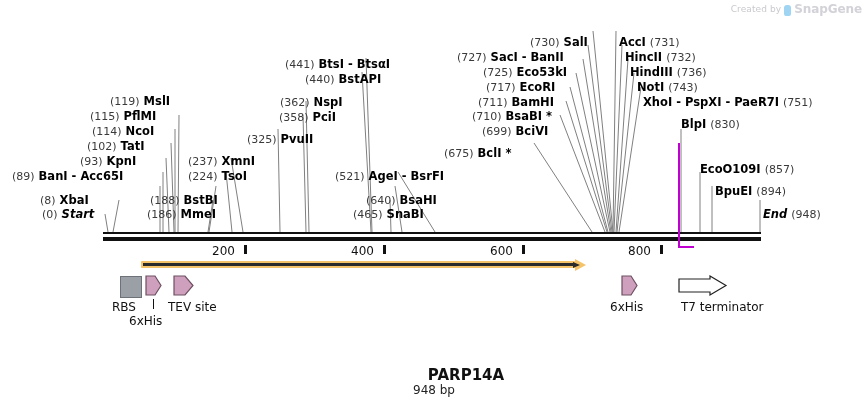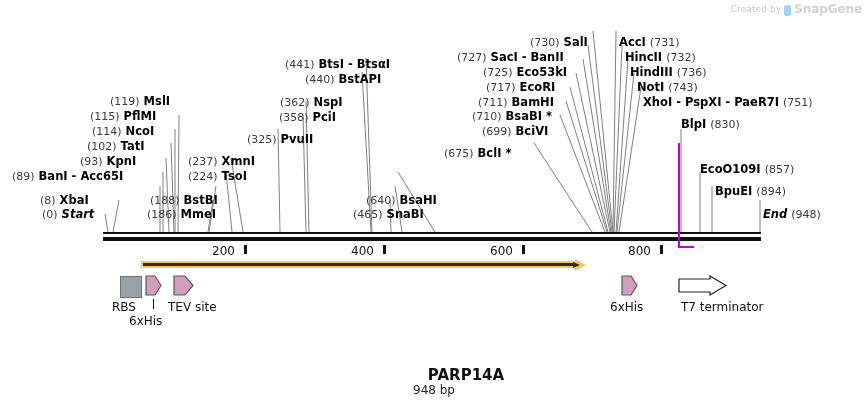--- a/index.html
+++ b/index.html
@@ -232,20 +232,24 @@
   </div>
 
   <div class="lbl" style="left:353px; top:208px;">
     <span class="pos">(465)</span>
     <span class="nm">SnaBI</span>
   </div>
   <div class="lbl" style="left:366px; top:194px;">
     <span class="pos">(640)</span>
     <span class="nm">BsaHI</span>
   </div>
+  <div class="lbl" style="left:335px; top:170px;">
+    <span class="pos">(521)</span>
+    <span class="nm">AgeI  -  BsrFI</span>
+  </div>
 
   <div class="lbl" style="left:444px; top:147px;">
     <span class="pos">(675)</span>
     <span class="nm">BclI *</span>
   </div>
   <div class="lbl" style="left:482px; top:125px;">
     <span class="pos">(699)</span>
     <span class="nm">BciVI</span>
   </div>
   <div class="lbl" style="left:472px; top:110px;">

